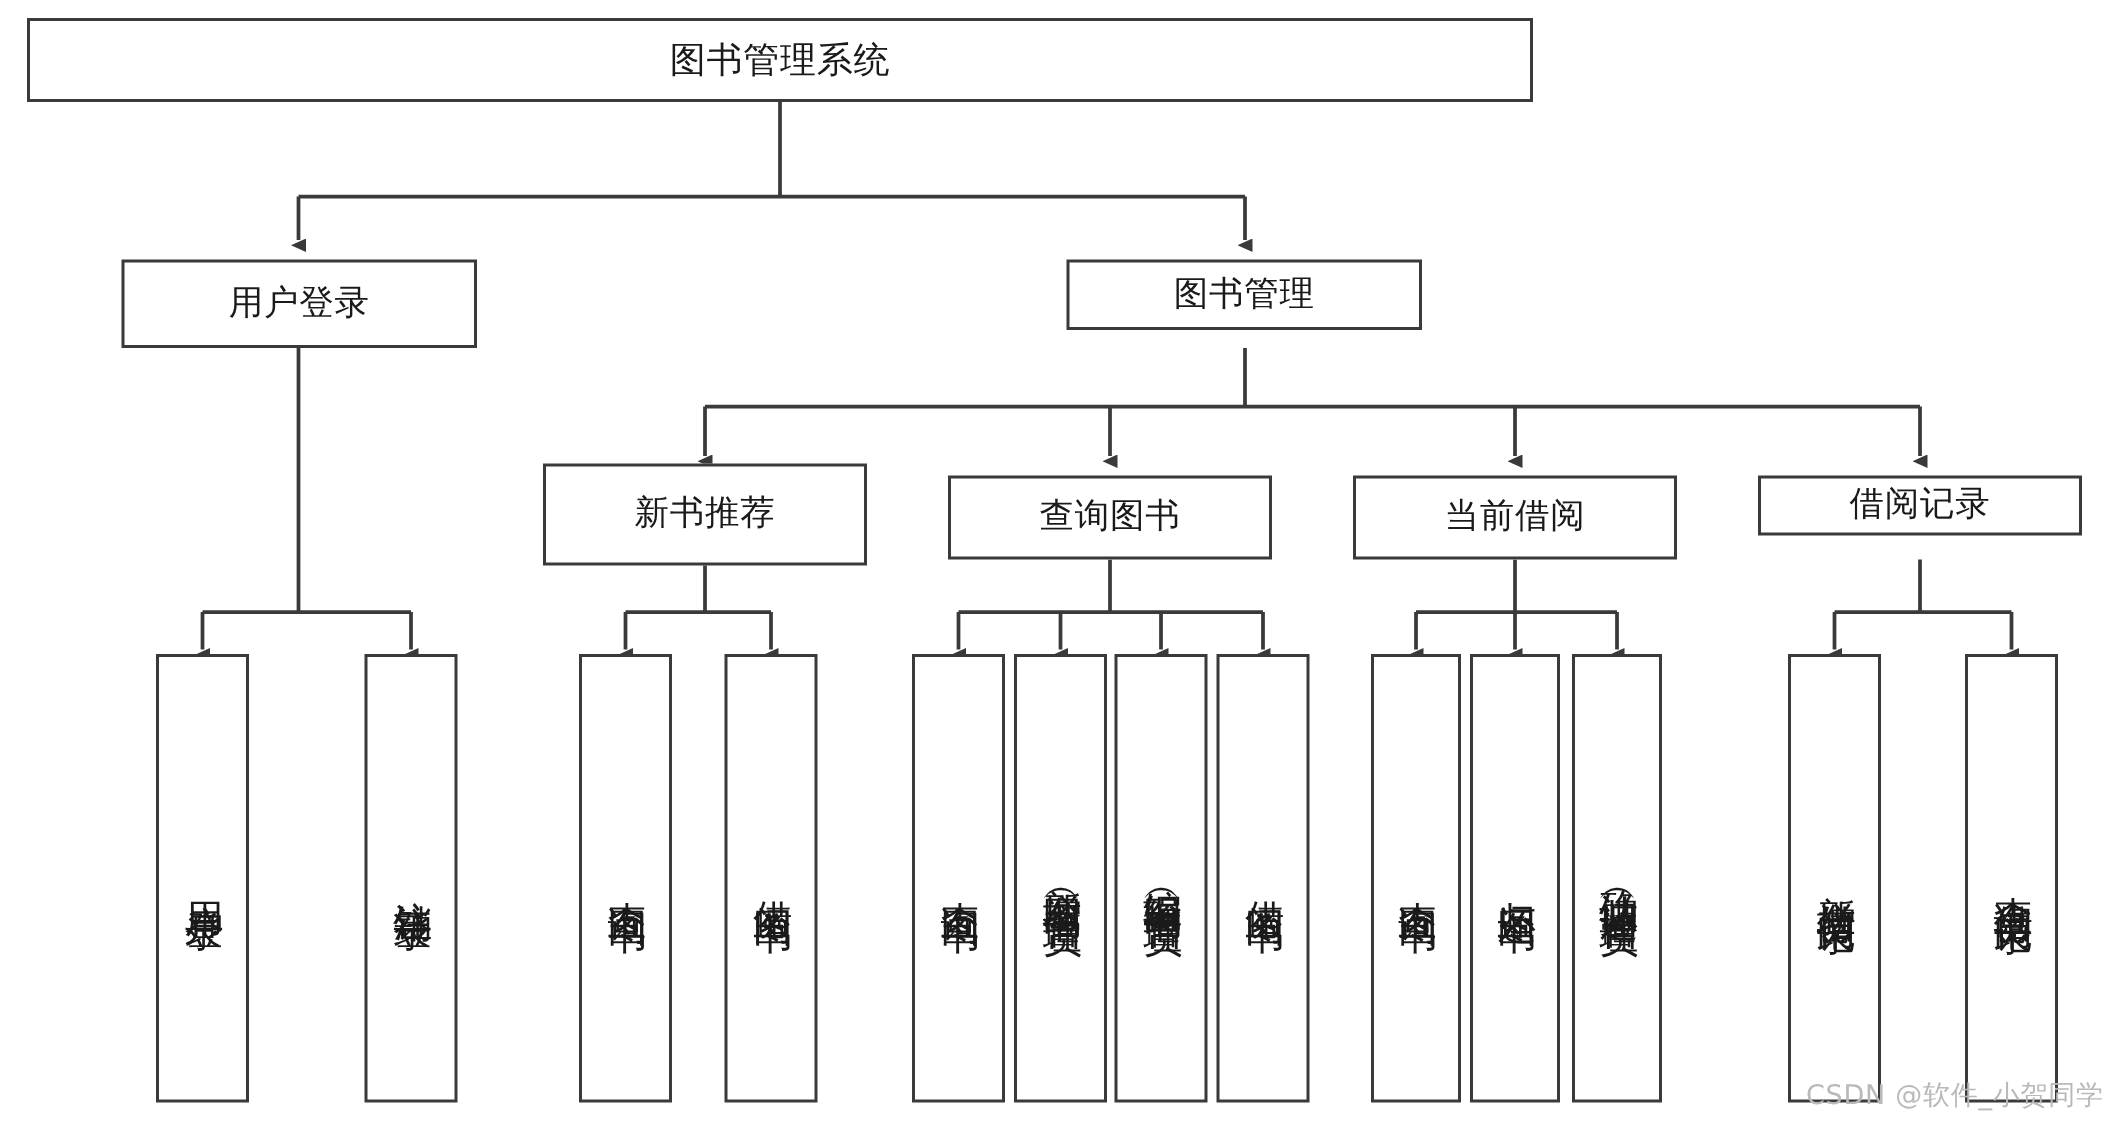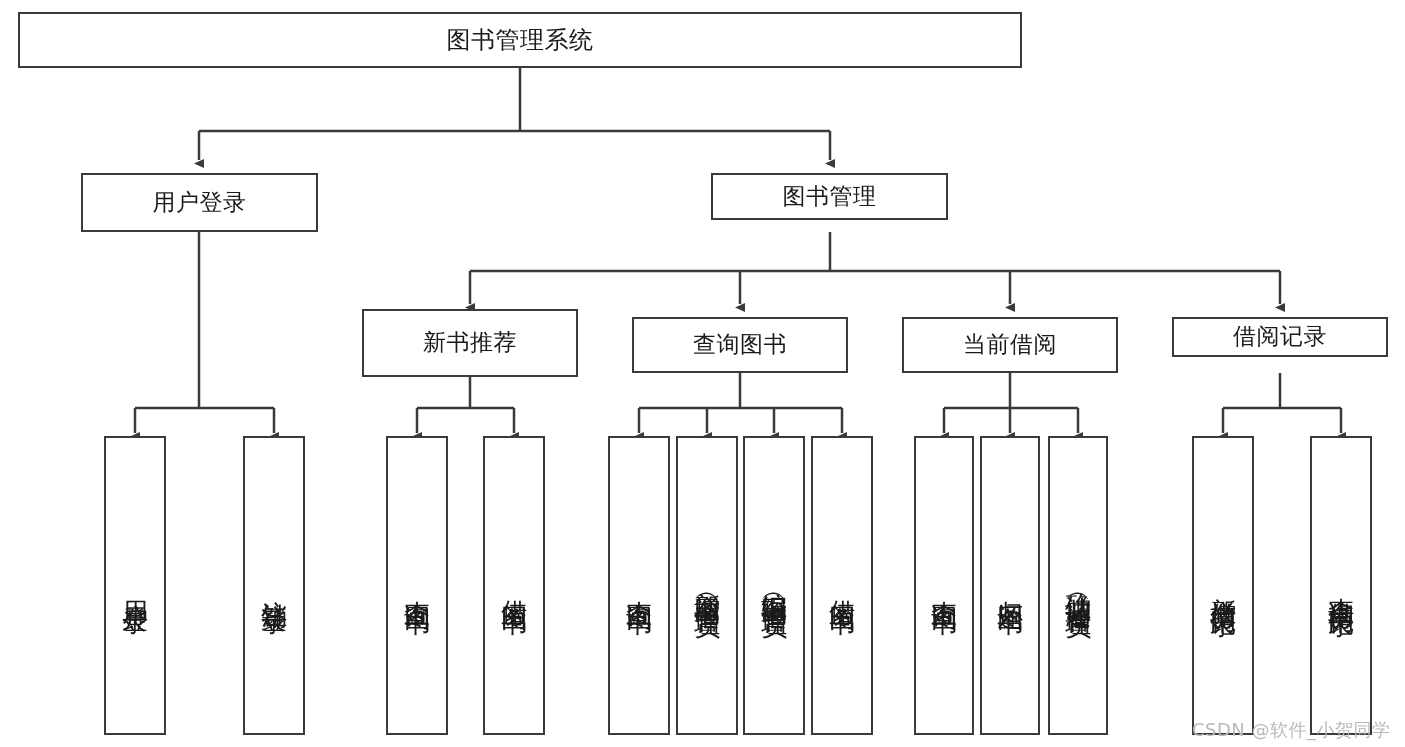--- a/index.html
+++ b/index.html
@@ -62,20 +62,21 @@
     letter-spacing: 3px;
     max-height: 100%;
   }
   .watermark {
     position: absolute;
     font-size: 18px;
     color: #b9b9b9;
     white-space: nowrap;
     letter-spacing: 0.5px;
     font-family: "DejaVu Sans", "Liberation Sans", sans-serif;
+    margin-left: 12px;
   }
 </style>
 </head>
 <body>
 
 <div id="canvas">
 
   <svg class="edges" viewBox="0 0 1405 747">
     <defs>
       <marker id="arrowhead" markerWidth="9" markerHeight="10" refX="1" refY="5" orient="auto" markerUnits="userSpaceOnUse">

